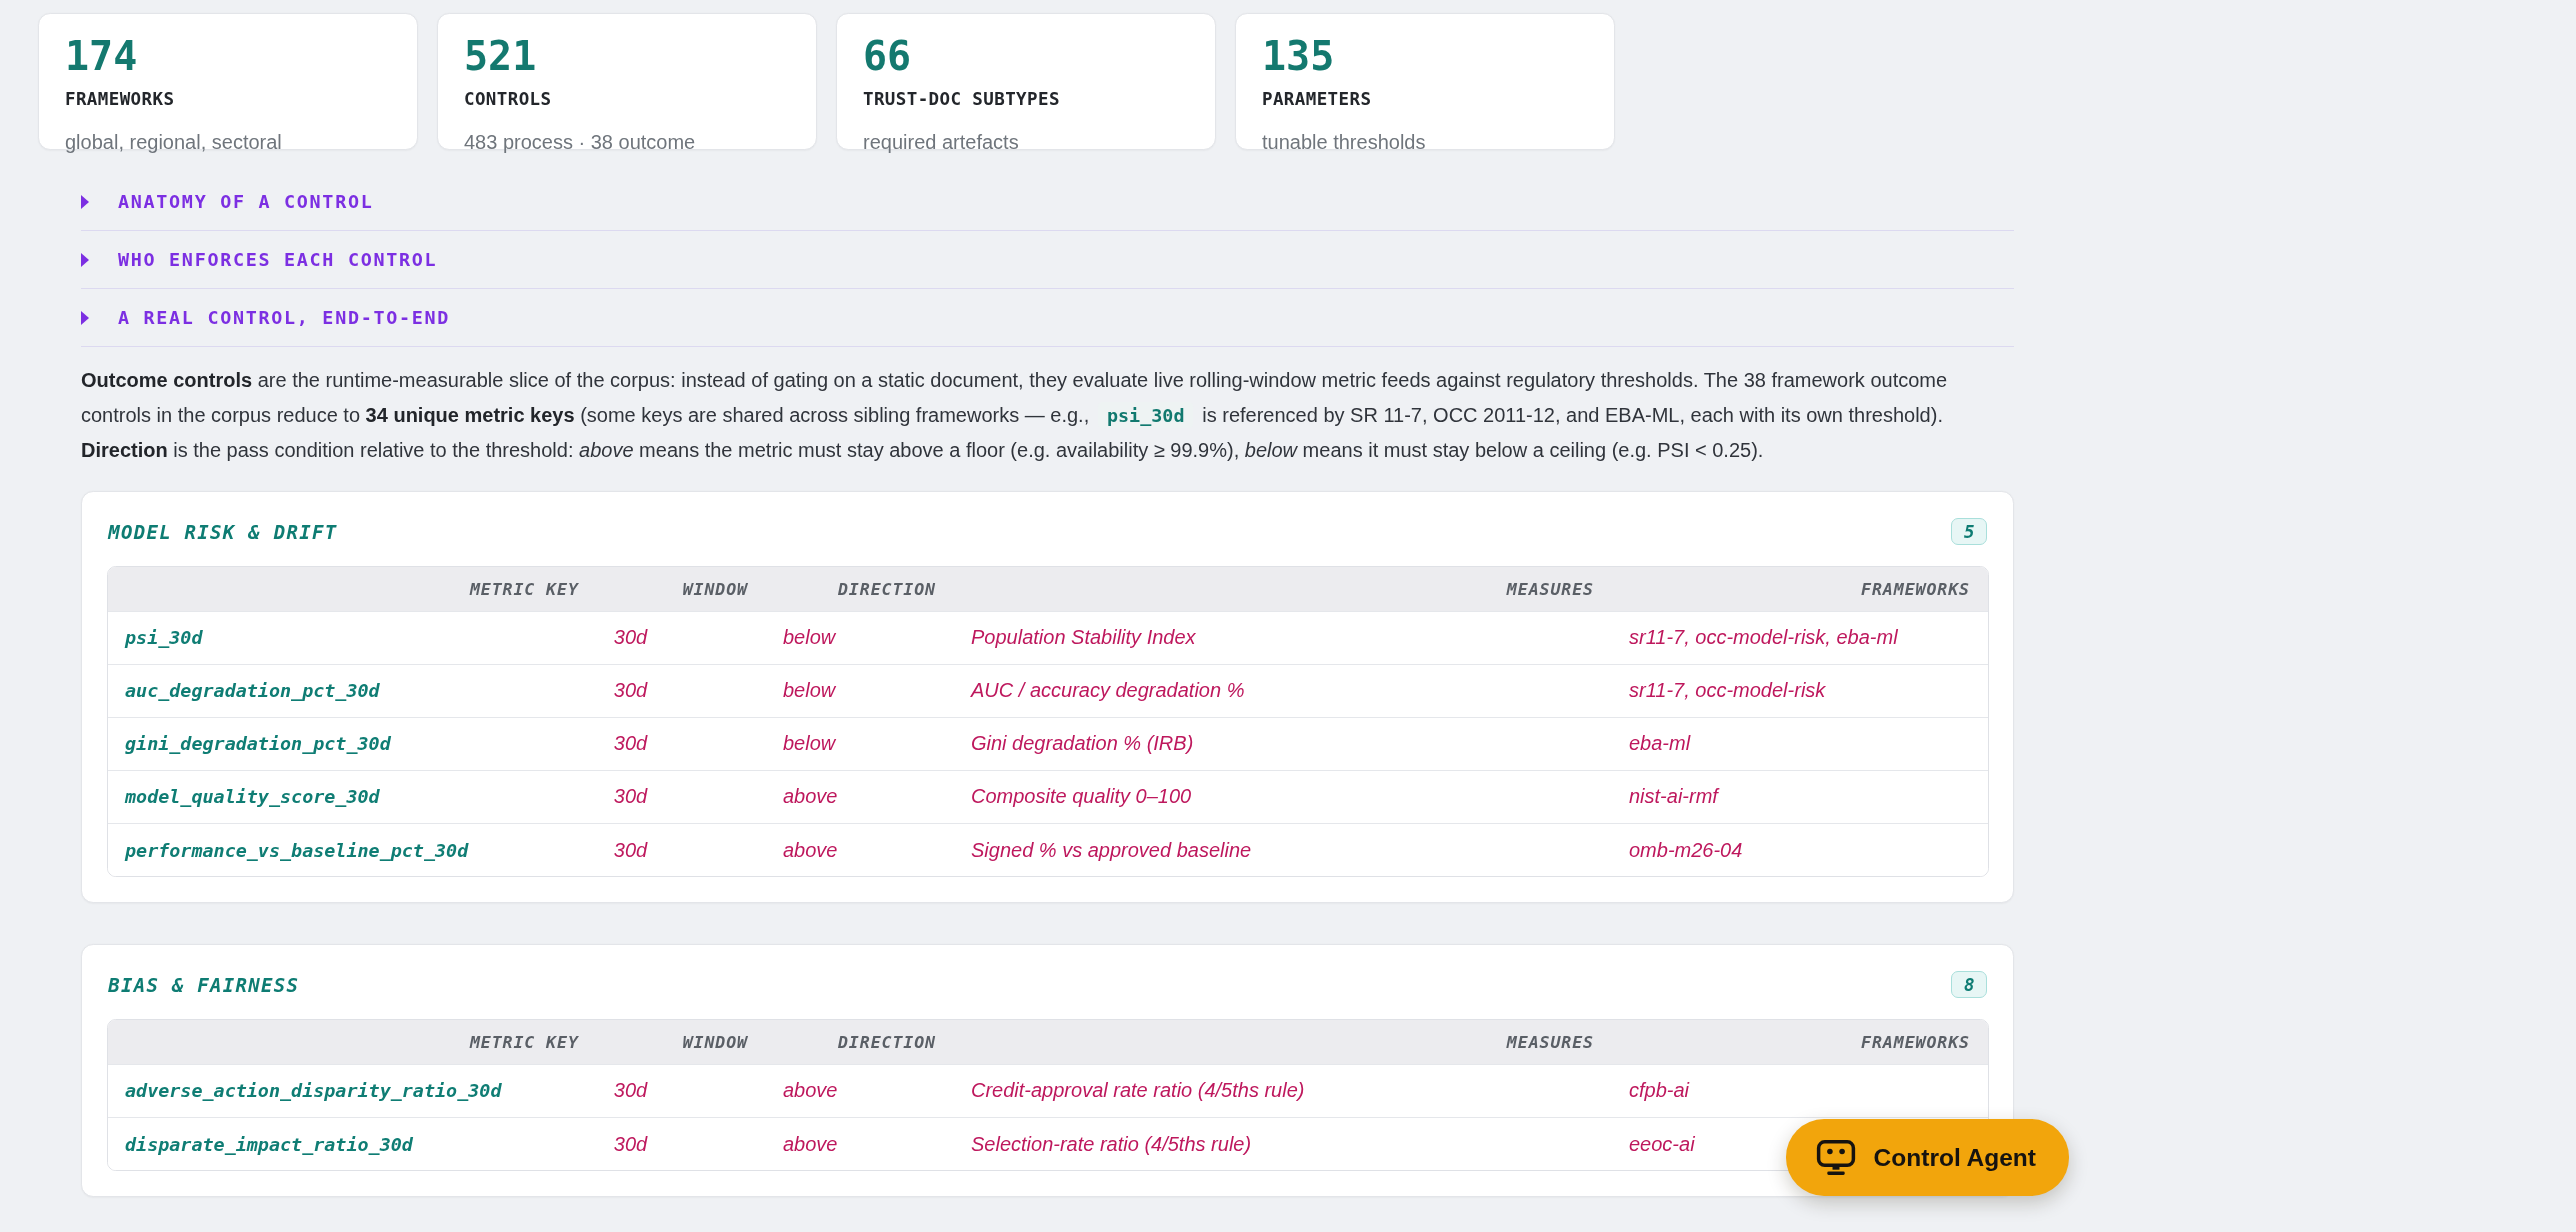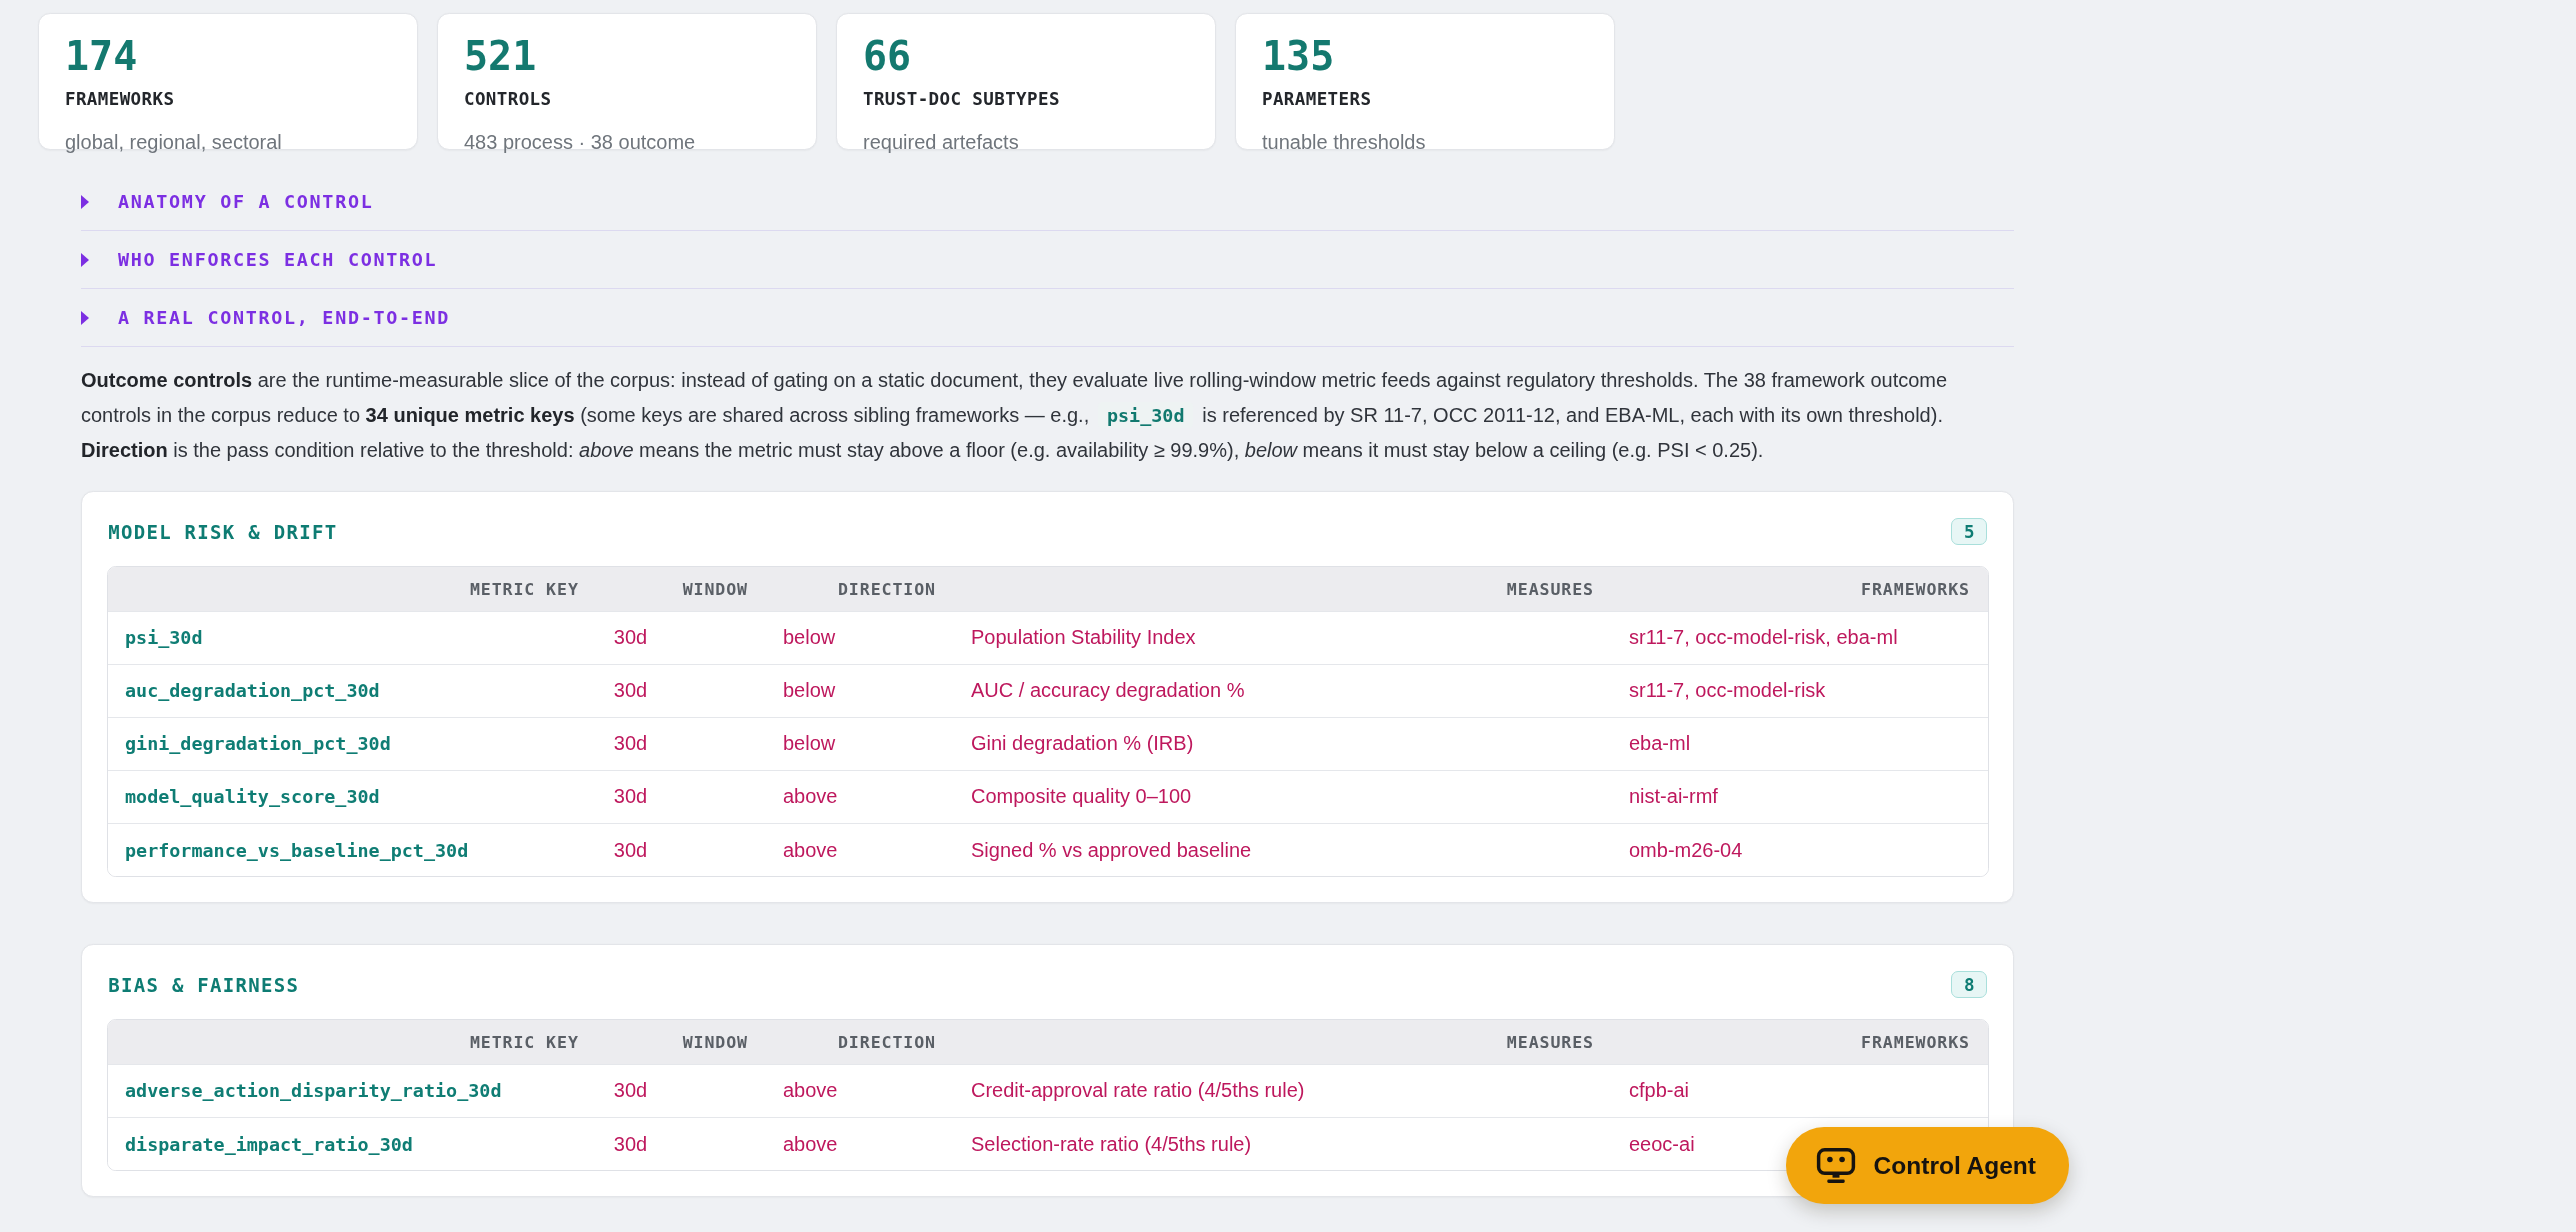--- a/index.html
+++ b/index.html
@@ -101,20 +101,21 @@
   }
 
   
   .metric-card {
     background: #ffffff;
     border: 0.9px solid #e3e5e9;
     border-radius: 12.2px;
     padding: 23px 24.5px 24.5px 24.5px;
     margin-top: 23px;
     box-shadow: 0 0.9px 1.7px rgba(20,24,31,0.04);
+    font-style: italic;
   }
   .metric-card + .metric-card { margin-top: 41px; }
   .card-head {
     display: flex;
     align-items: center;
     justify-content: space-between;
     padding: 3.5px 1.7px 0 1.7px;
   }
   .card-title {
     font-family: "DejaVu Sans Mono", monospace;
@@ -163,21 +164,21 @@
     font-size: 18.4px;
     color: #0f7d74;
   }
   col.c1 { width: 26%; } col.c2 { width: 9%; } col.c3 { width: 10%; }
   col.c4 { width: 35%; } col.c5 { width: 20%; }
 
   
   .agent-btn {
     position: absolute;
     right: 19px;
-    bottom: 28px;
+    bottom: 36px;
     display: flex;
     align-items: center;
     gap: 17.5px;
     height: 77px;
     padding: 0 33px 0 30px;
     background: #f2a50c;
     border: none;
     border-radius: 38px;
     cursor: pointer;
     box-shadow: 0 7px 19px rgba(40,30,0,0.22);

